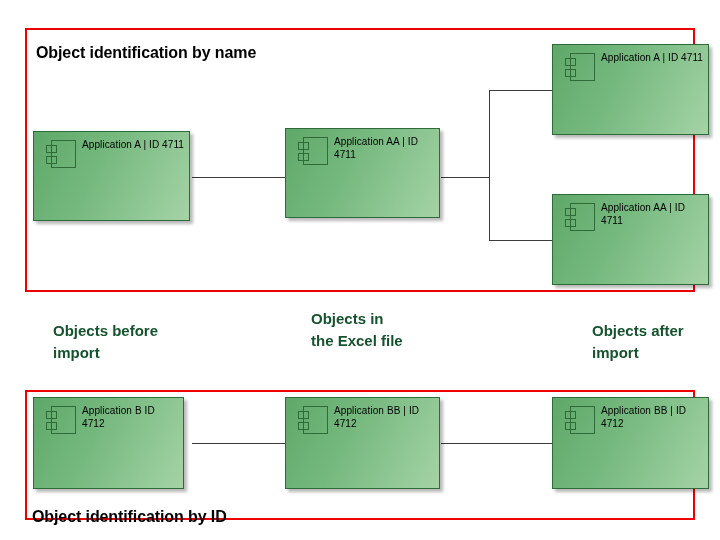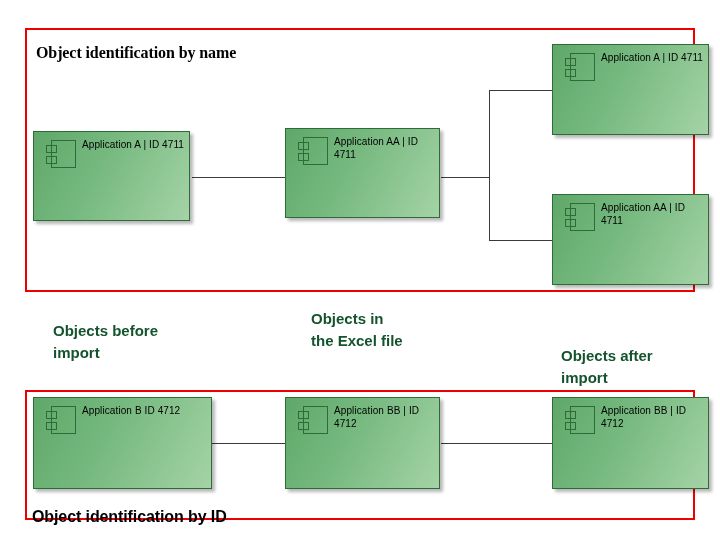--- a/index.html
+++ b/index.html
@@ -27,34 +27,34 @@
 
   
   .section-title {
     position: absolute;
     font-size: 16px;
     font-weight: bold;
     color: #000000;
     white-space: nowrap;
     letter-spacing: -0.1px;
   }
-  #title-top    { left: 36px; top: 44px; font-family: Liberation Serif, serif; }
+  #title-top    { left: 36px; top: 44px; }
   #title-bottom { left: 32px; top: 508px; text-align: center; }
 
   
   .caption {
     position: absolute;
     font-size: 15px;
     font-weight: bold;
     color: #14532d;
     line-height: 1.45;
   }
   #caption-before { left: 53px;  top: 320px; }
   #caption-excel  { left: 311px; top: 308px; }
-  #caption-after  { left: 561px; top: 320px; margin-top: 25px; }
+  #caption-after  { left: 592px; top: 320px; }
 
   
   .component {
     position: absolute;
     box-sizing: border-box;
     border: 1px solid #2f6b38;
     background-image: linear-gradient(118deg, #5fa869 0%, #76b97f 42%, #a5d3a6 100%);
     box-shadow: 3px 3px 3px rgba(0, 0, 0, 0.28);
   }
   .component-label {
@@ -95,21 +95,21 @@
     background: transparent;
   }
   .comp-icon .tab-1 { top: 5px; }
   .comp-icon .tab-2 { top: 16px; }
 
   
   #box-a-before   { left: 33px;  top: 131px; width: 157px; height: 90px; }
   #box-aa-excel   { left: 285px; top: 128px; width: 155px; height: 90px; }
   #box-a-after    { left: 552px; top: 44px;  width: 157px; height: 91px; }
   #box-aa-after   { left: 552px; top: 194px; width: 157px; height: 91px; }
-  #box-b-before   { left: 33px;  top: 397px; width: 179px; height: 92px; }
+  #box-b-before   { left: 33px;  top: 397px; width: 151px; height: 92px; }
   #box-bb-excel   { left: 285px; top: 397px; width: 155px; height: 92px; }
   #box-bb-after   { left: 552px; top: 397px; width: 157px; height: 92px; }
 
   
   .conn-h {
     position: absolute;
     height: 0;
     border-top: 1.5px solid #3a3a3a;
   }
   .conn-v {

